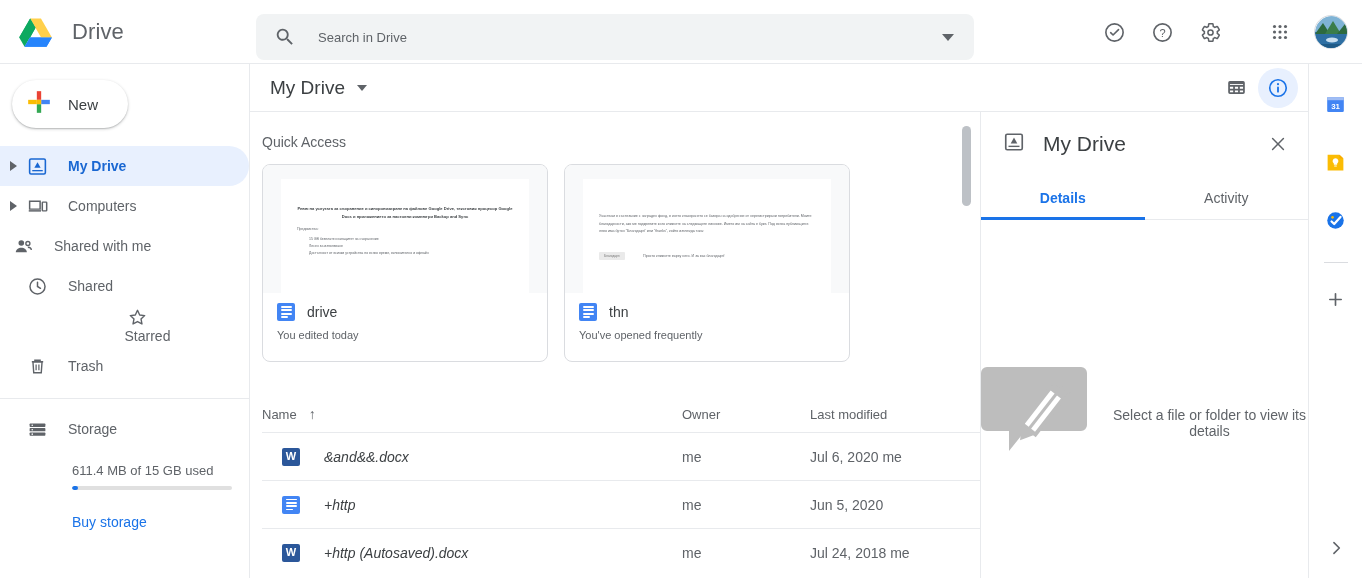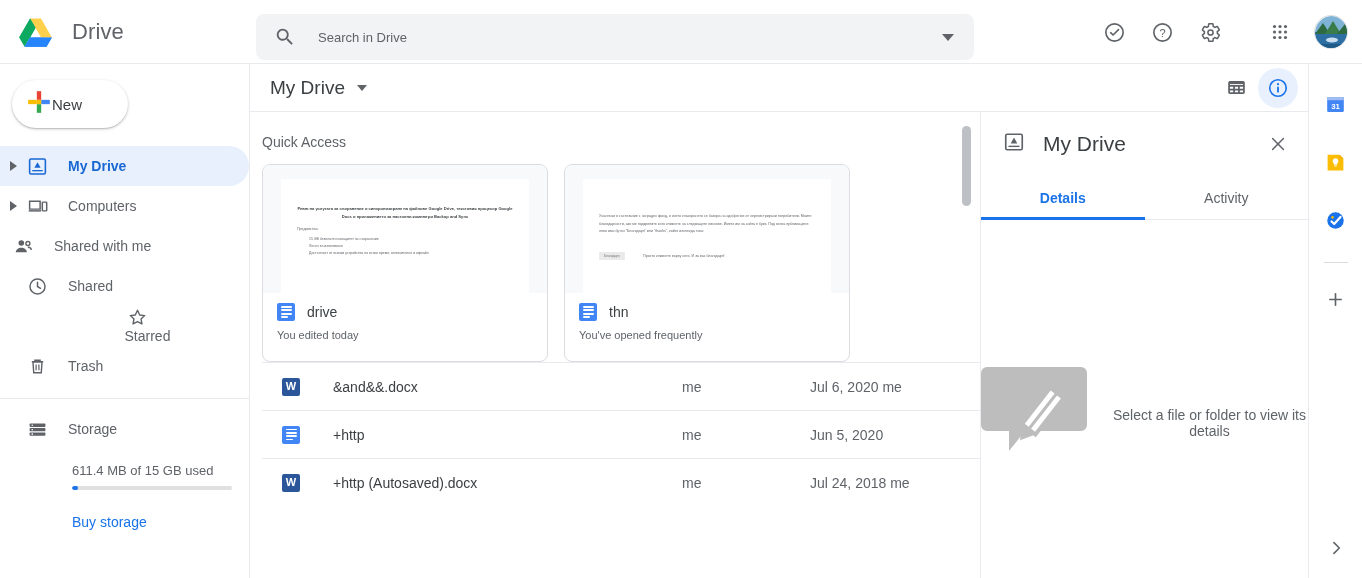--- a/index.html
+++ b/index.html
@@ -83,21 +83,21 @@
     border-right: 1px solid #e8eaed;
     padding-top: 16px;
   }
   .new-btn {
     display: flex; align-items: center;
     width: 116px; height: 48px;
     margin: 0 0 18px 12px;
     border-radius: 24px;
     background: #fff;
     box-shadow: 0 1px 3px rgba(60,64,67,.30), 0 1px 1px rgba(60,64,67,.15);
-    cursor: pointer; padding-left: 14px; 
+    cursor: pointer; padding-left: 14px; gap: 16px;
   }
   .new-label { font-size: 15px; color: #3c4043; }
 
   .nav-item {
     position: relative;
     display: flex; align-items: center;
     height: 40px;
     padding-left: 26px;
     border-radius: 0 20px 20px 0;
     cursor: pointer;
@@ -245,21 +245,21 @@
   .sort-arrow { font-size: 14px; color: #5f6368; }
 
   .file-row {
     display: flex; align-items: center;
     height: 48px;
     border-top: 1px solid #e8eaed;
     font-size: 14px; color: #3c4043;
     cursor: pointer;
   }
   .file-row .col-name { display: flex; align-items: center; gap: 0; padding-left: 20px; }
-  .file-row .fname { margin-left: 33px; }
+  .file-row .fname { margin-left: 24px; font-style: italic; }
   .file-row .col-owner, .file-row .col-mod { color: #5f6368; }
 
   .scrollbar-track {
     position: absolute; right: 8px; top: 4px;
     width: 10px; height: 458px;
   }
   .scrollbar-thumb {
     position: absolute; top: 10px; left: 0;
     width: 9px; height: 80px;
     background: #bdc1c6; border-radius: 5px;
@@ -591,20 +591,28 @@
                   </span>
               </span>
               <span class="qa-name">thn</span>
             </div>
             <div class="qa-reason">You've opened frequently</div>
           </div>
         </div>
 
       </div>
 
+      <div class="table-head">
+        <div class="col-name">
+          <span>Name</span>
+          <span class="sort-arrow">↑</span>
+        </div>
+        <div class="col-owner">Owner</div>
+        <div class="col-mod">Last modified</div>
+      </div>
 
       <div class="file-row">
         <div class="col-name">
           <span class="file-icon icon-word">
             <span class="icon-word-letter">W</span>
           </span>
           <span class="fname">&amp;and&amp;&amp;.docx</span>
         </div>
         <div class="col-owner">me</div>
         <div class="col-mod">Jul 6, 2020 me</div>

